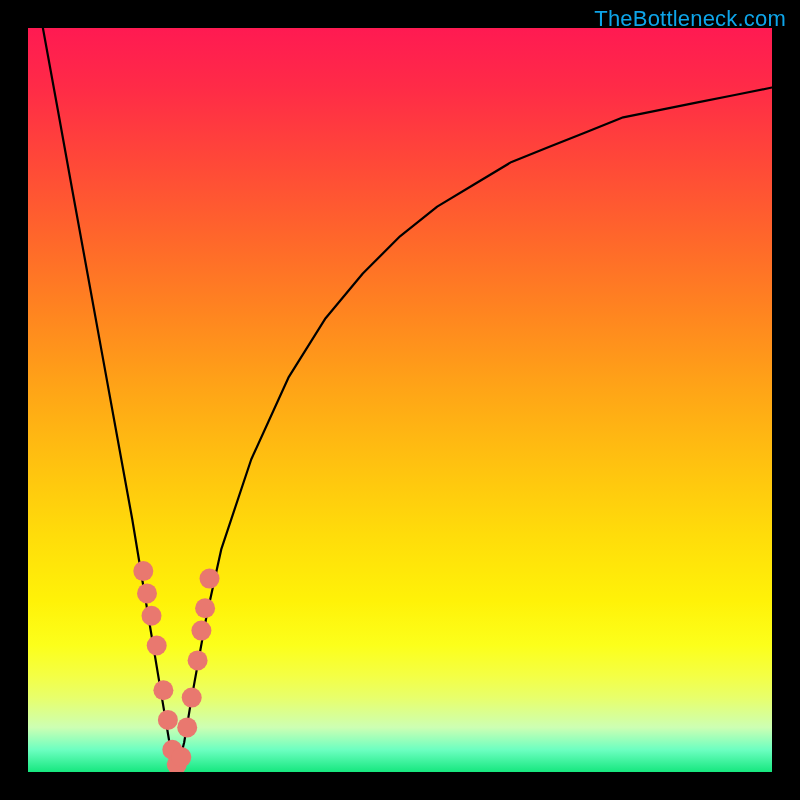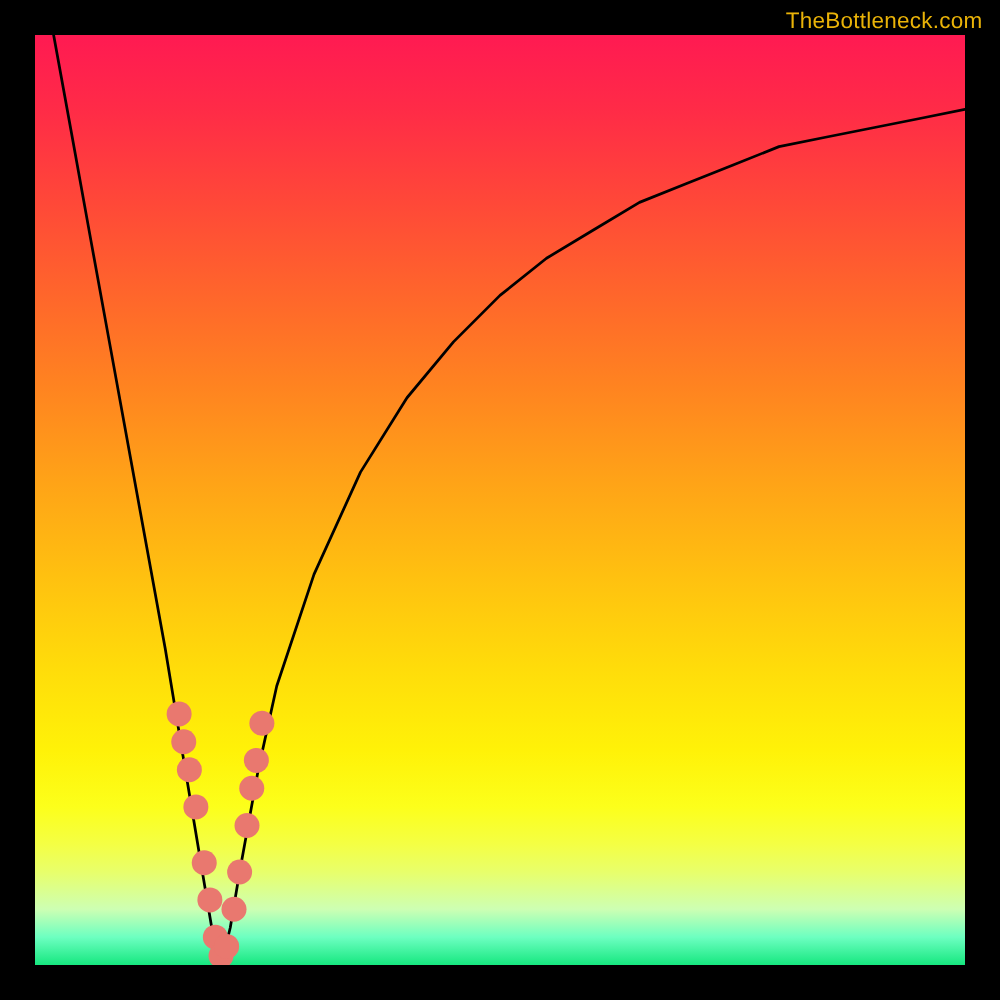--- a/index.html
+++ b/index.html
@@ -47,23 +47,23 @@
       #e8ff6b 90%,
       #cdffb3 94%,
       #6dffc1 97%,
       #16e77f 100%
     );
   }
   .watermark {
     position: absolute;
     top: 6px;
     right: 14px;
-    font-size: 18px;
+    font-size: 22px;
     font-weight: 500;
-    color: #eab308;
+    color: #0ea5e9;
     letter-spacing: 0.2px;
     user-select: none;
   }
   svg {
     position: absolute;
     left: 0; top: 0;
   }
 </style>
 </head>
 <body>

